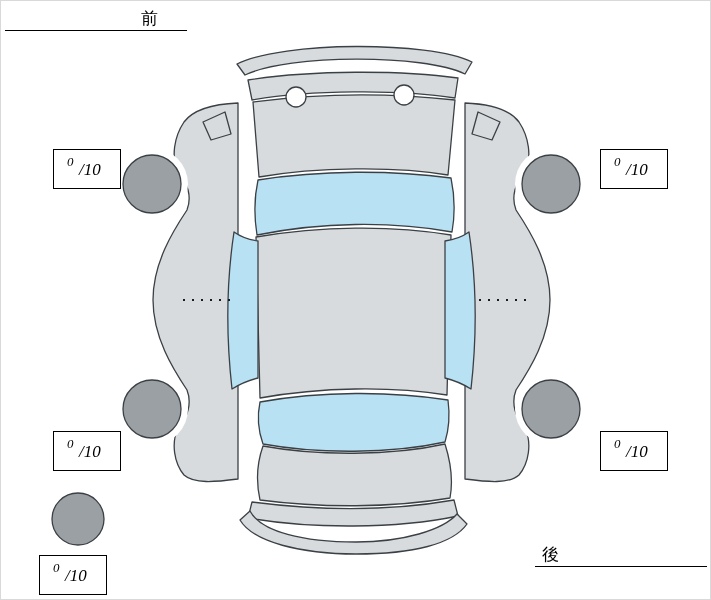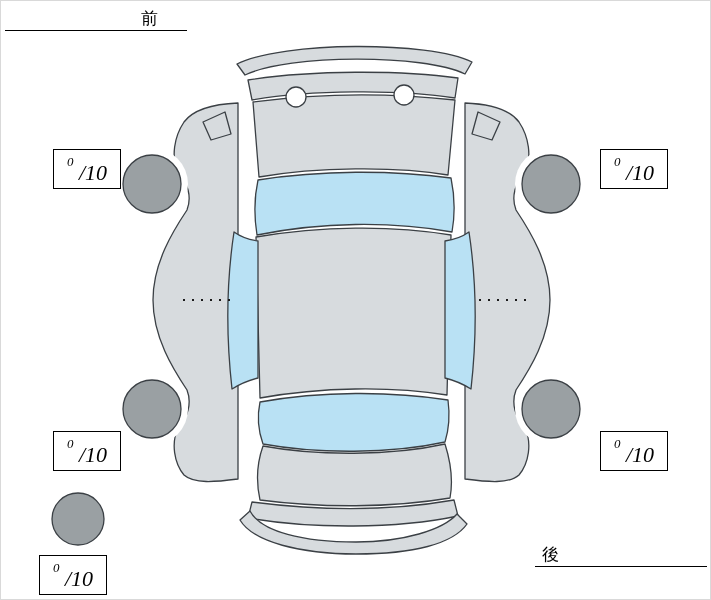--- a/index.html
+++ b/index.html
@@ -20,21 +20,21 @@
   .underline{position:absolute;height:0;border-top:1.5px solid #000;}
   .front-underline{left:4px;top:29px;width:182px;}
   .rear-underline{left:534px;top:565px;width:172px;}
 
   .score-box{
     position:absolute;width:66px;height:38px;background:#fff;
     border:1px solid #000;color:#000;
     font-family:"Liberation Serif",serif;font-style:italic;
   }
   .score-box .num{position:absolute;left:13px;top:4px;font-size:13px;}
-  .score-box .den{position:absolute;left:25px;top:10px;font-size:22px;}
+  .score-box .den{position:absolute;left:25px;top:10px;font-size:17px;}
   .box-fl{left:52px;top:148px;}
   .box-fr{left:599px;top:148px;}
   .box-rl{left:52px;top:430px;}
   .box-rr{left:599px;top:430px;}
   .box-sp{left:38px;top:554px;}
 
   svg{position:absolute;left:0;top:0;}
   .ln{stroke:var(--outline);stroke-width:1.3;stroke-linejoin:round;stroke-linecap:round;}
   .fill-body{fill:var(--body-fill);}
   .fill-window{fill:var(--window-fill);}

